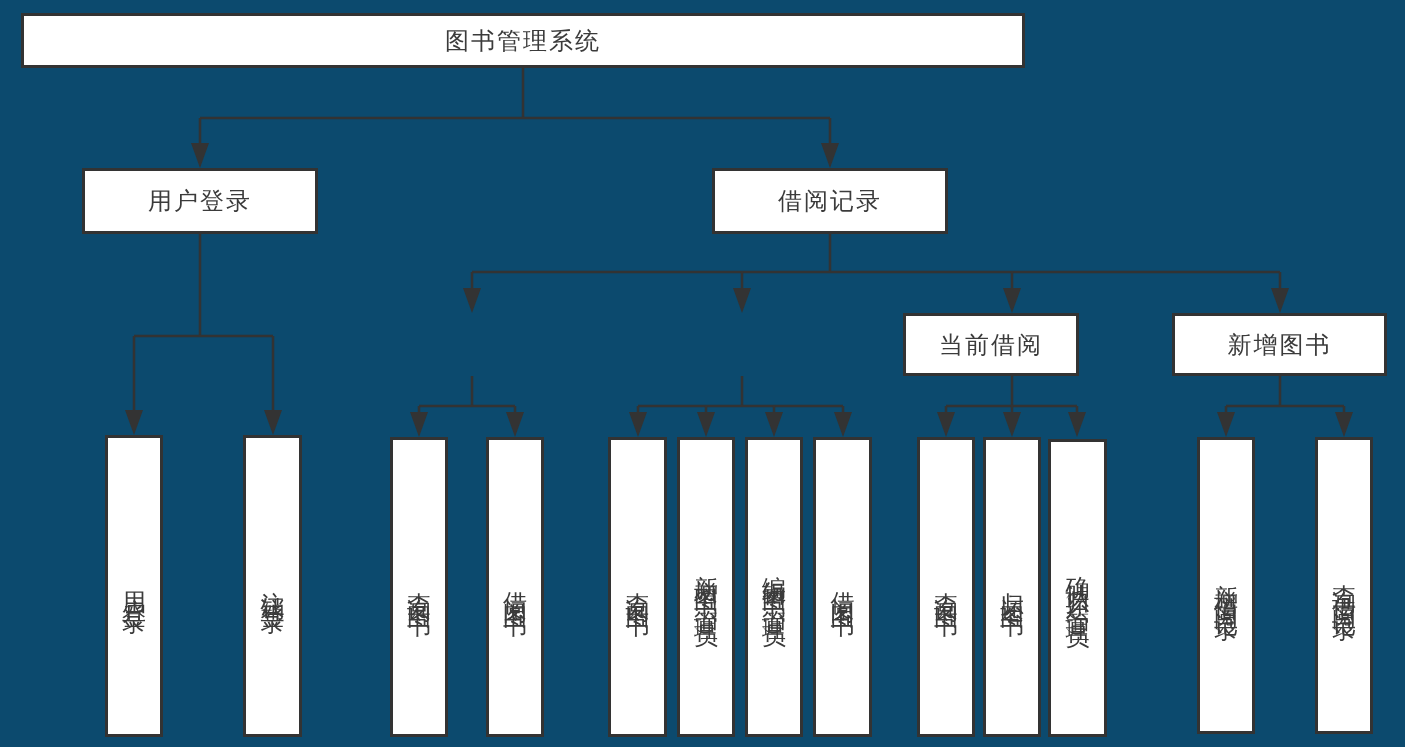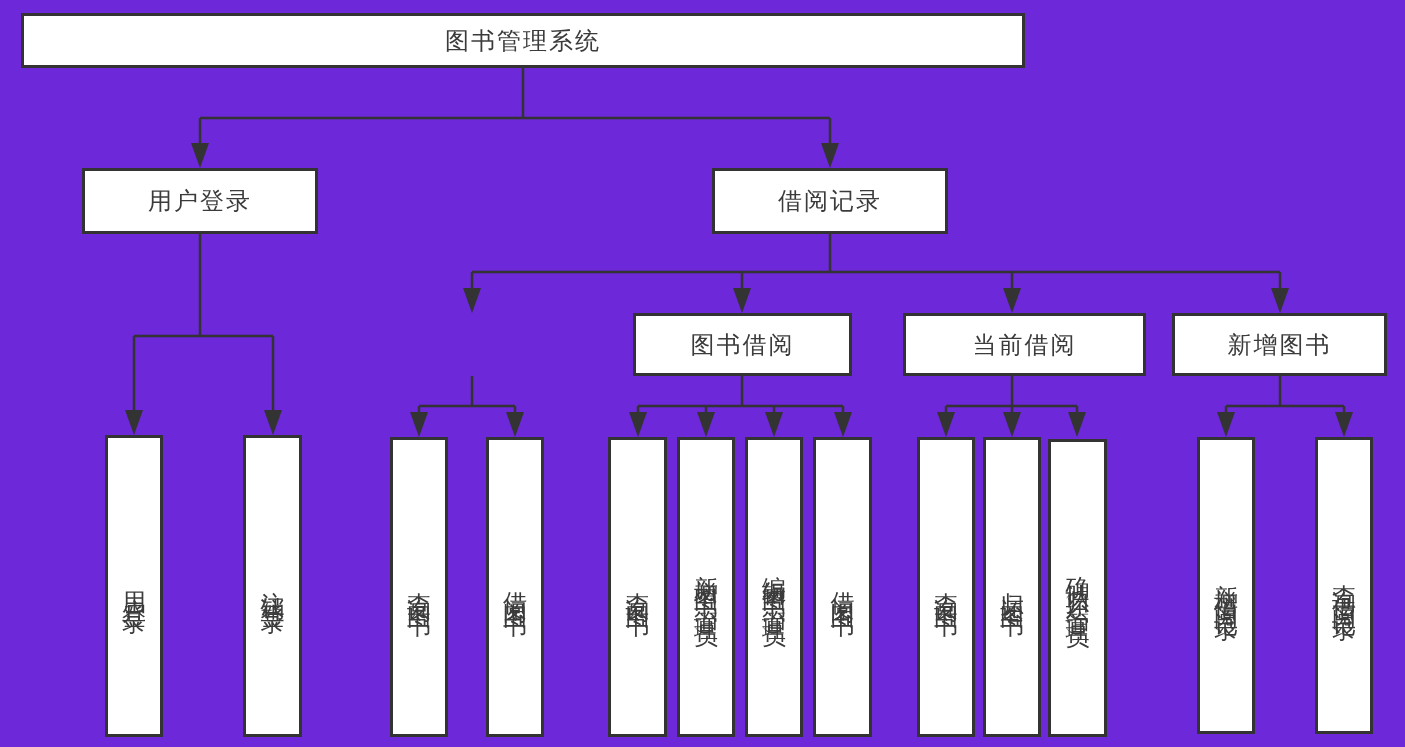--- a/index.html
+++ b/index.html
@@ -1,17 +1,17 @@
 <!DOCTYPE html>
 <html><head>
 <meta charset="utf-8">
 <style>
   html,body{margin:0;padding:0;background:#ffffff;}
   .stage{
-    position:relative;width:1405px;height:747px;background:#6d28d9;overflow:hidden;
+    position:relative;width:1405px;height:747px;background:#0c4a6e;overflow:hidden;
     font-family:"Liberation Sans",sans-serif;color:#3b3b3b;
   }
   .wires{position:absolute;left:0;top:0;width:1405px;height:747px;}
   .box{
     position:absolute;box-sizing:border-box;border:3px solid #333333;background:#ffffff;
     display:flex;align-items:center;justify-content:center;
     font-size:24px;letter-spacing:2px;color:#3b3b3b;z-index:2;
   }
   .box .h-label{white-space:nowrap;}
   .leaf .v-label{
@@ -105,24 +105,21 @@
     <span class="h-label">图书管理系统</span>
   </div>
 
   <div class="box" style="left:82px;top:168px;width:236px;height:66px">
     <span class="h-label">用户登录</span>
   </div>
   <div class="box" style="left:712px;top:168px;width:236px;height:66px">
     <span class="h-label">借阅记录</span>
   </div>
 
-  <div class="box" style="left:633px;top:313px;width:219px;height:63px">
-    <span class="h-label">图书借阅</span>
-  </div>
-  <div class="box" style="left:903px;top:313px;width:243px;height:63px">
+  <div class="box" style="left:903px;top:313px;width:176px;height:63px">
     <span class="h-label">当前借阅</span>
   </div>
   <div class="box" style="left:1172px;top:313px;width:215px;height:63px">
     <span class="h-label">新增图书</span>
   </div>
 
   <div class="box leaf" style="left:105px;top:435px;width:58px;height:302px">
     <span class="v-label">用户登录</span>
   </div>
   <div class="box leaf" style="left:243px;top:435px;width:59px;height:302px">

